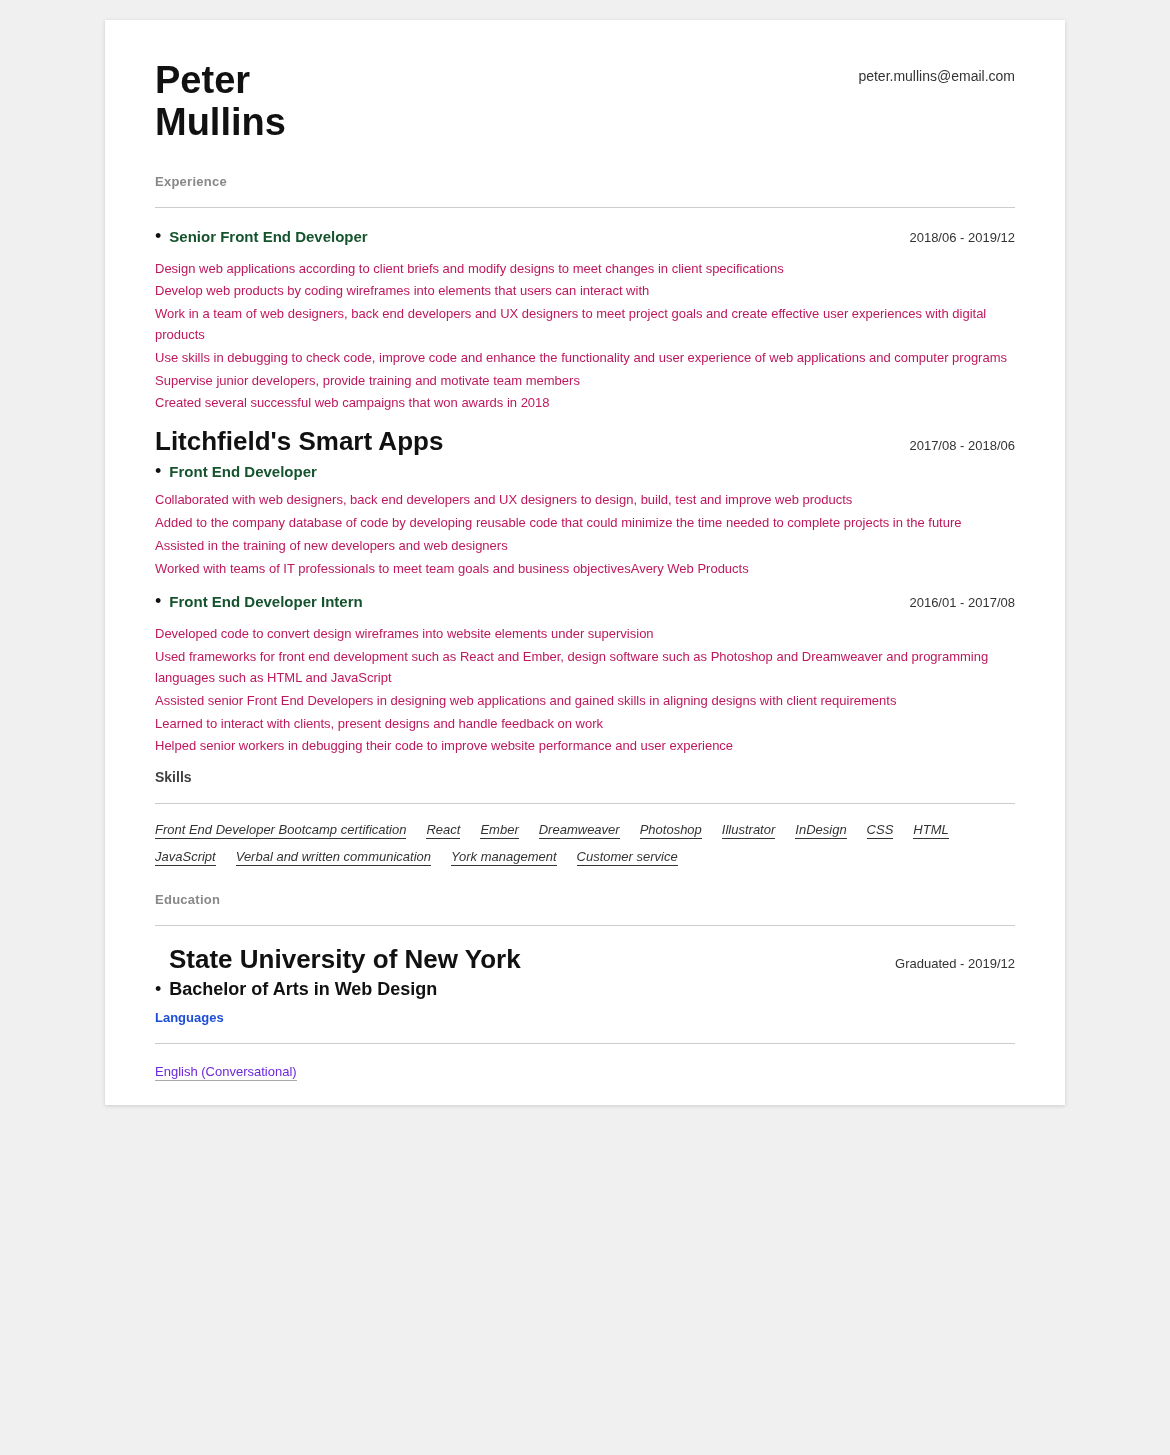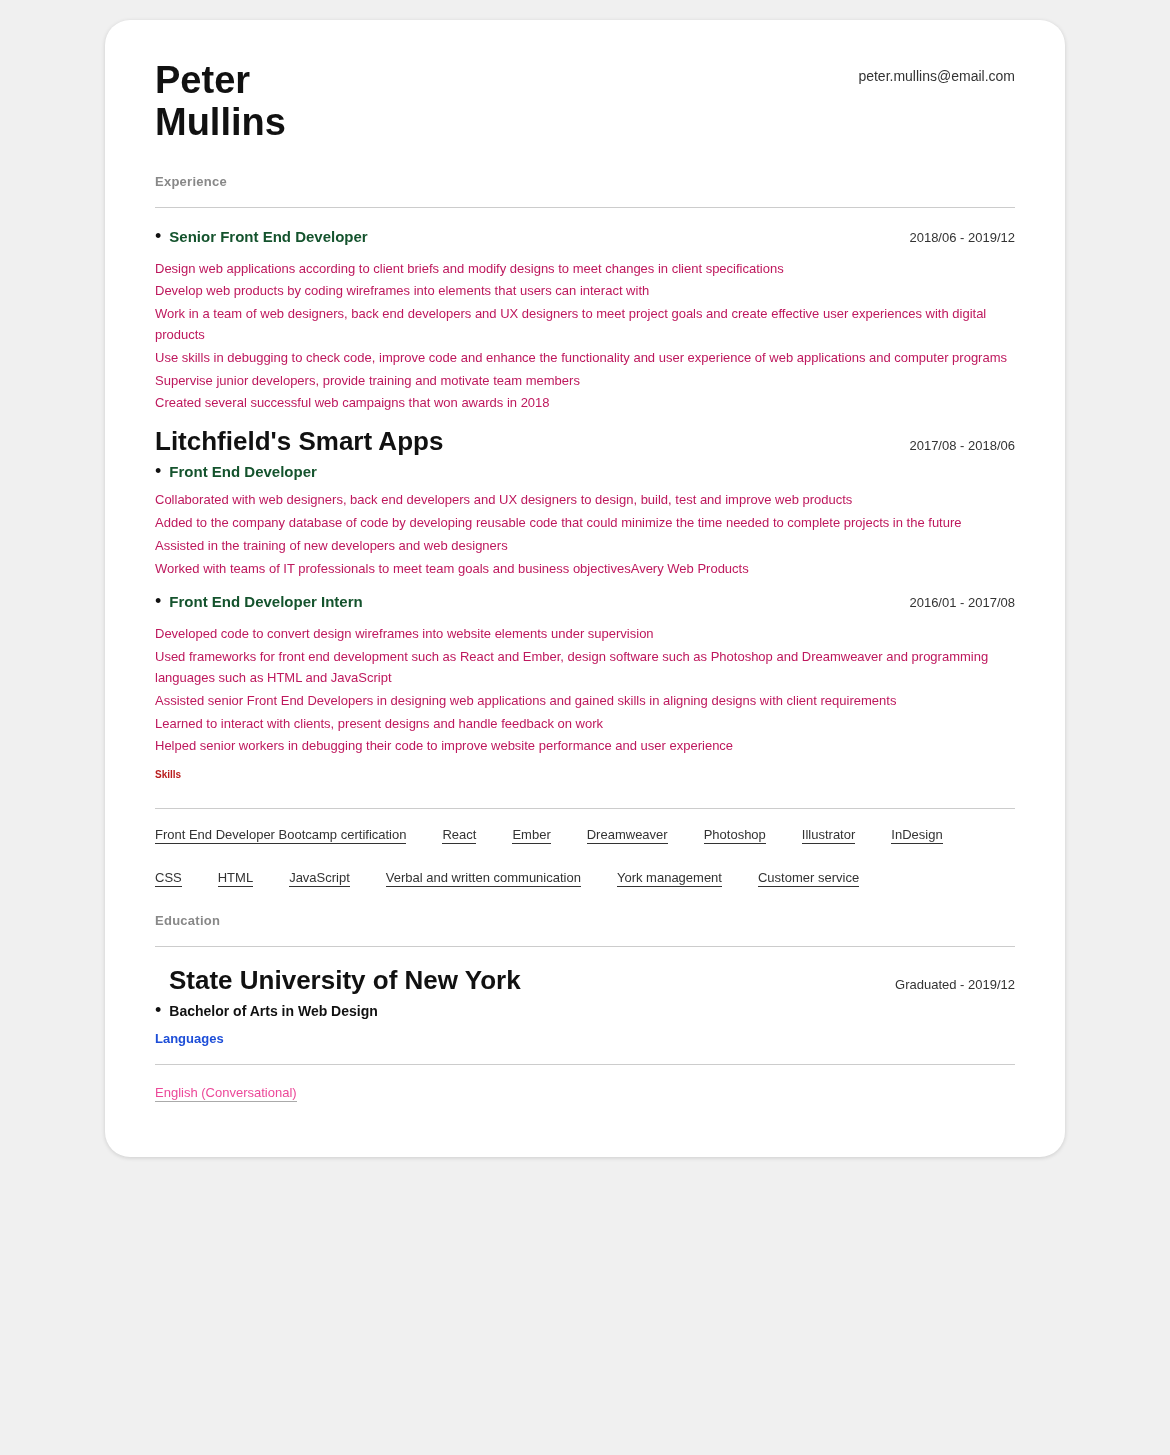--- a/index.html
+++ b/index.html
@@ -6,23 +6,22 @@
     body {
       font-family: Arial, Helvetica, sans-serif;
       background: #f0f0f0;
       display: flex;
       justify-content: center;
       padding: 20px;
     }
     .resume-wrapper {
       width: 960px;
       background: #ffffff;
-      padding: 40px 50px 55px 50px;
+      padding: 40px 50px 24px 50px;
       box-shadow: 0 1px 4px rgba(0,0,0,0.15);
-      border-radius: 25px;
     }
     .header {
       display: flex;
       justify-content: space-between;
       align-items: flex-start;
       margin-bottom: 30px;
     }
     .header-name {
       font-size: 38px;
       font-weight: 900;
@@ -91,30 +90,31 @@
       margin-bottom: 12px;
     }
     .job-desc p {
       margin-bottom: 2px;
     }
     .skills-section {
       margin-top: 10px;
       margin-bottom: 10px;
     }
     .skills-label {
-      font-size: 10px;
-      font-weight: bold;
-      color: #b91c1c;
-      margin-bottom: 28px;
+      font-size: 14px;
+      font-weight: bold;
+      color: #404040;
+      margin-bottom: 18px;
     }
     .skills-list {
       display: flex;
       flex-wrap: wrap;
-      gap: 16px;
+      gap: 0;
       margin-bottom: 4px;
+      font-style: italic;
     }
     .skill-item {
       font-size: 13px;
       color: #333;
       border-bottom: 1.5px solid #333;
       margin-right: 20px;
       margin-bottom: 10px;
       padding-bottom: 1px;
       white-space: nowrap;
     }
@@ -127,34 +127,34 @@
       color: #111;
       margin-left: 14px;
     }
     .degree-row {
       display: flex;
       align-items: baseline;
       margin-top: 4px;
       margin-bottom: 4px;
     }
     .degree-title {
-      font-size: 14px;
+      font-size: 18px;
       font-weight: bold;
       color: #111;
     }
     .languages-label {
       font-size: 13px;
       font-weight: bold;
       color: #1d4ed8;
       margin-top: 10px;
       margin-bottom: 14px;
     }
     .language-item {
       font-size: 13px;
-      color: #ec4899;
+      color: #6d28d9;
       border-bottom: 1.5px solid #aaa;
       display: inline-block;
       padding-bottom: 1px;
     }
     .section-block {
       margin-bottom: 6px;
     }
   </style>
 </head>
 <body>

